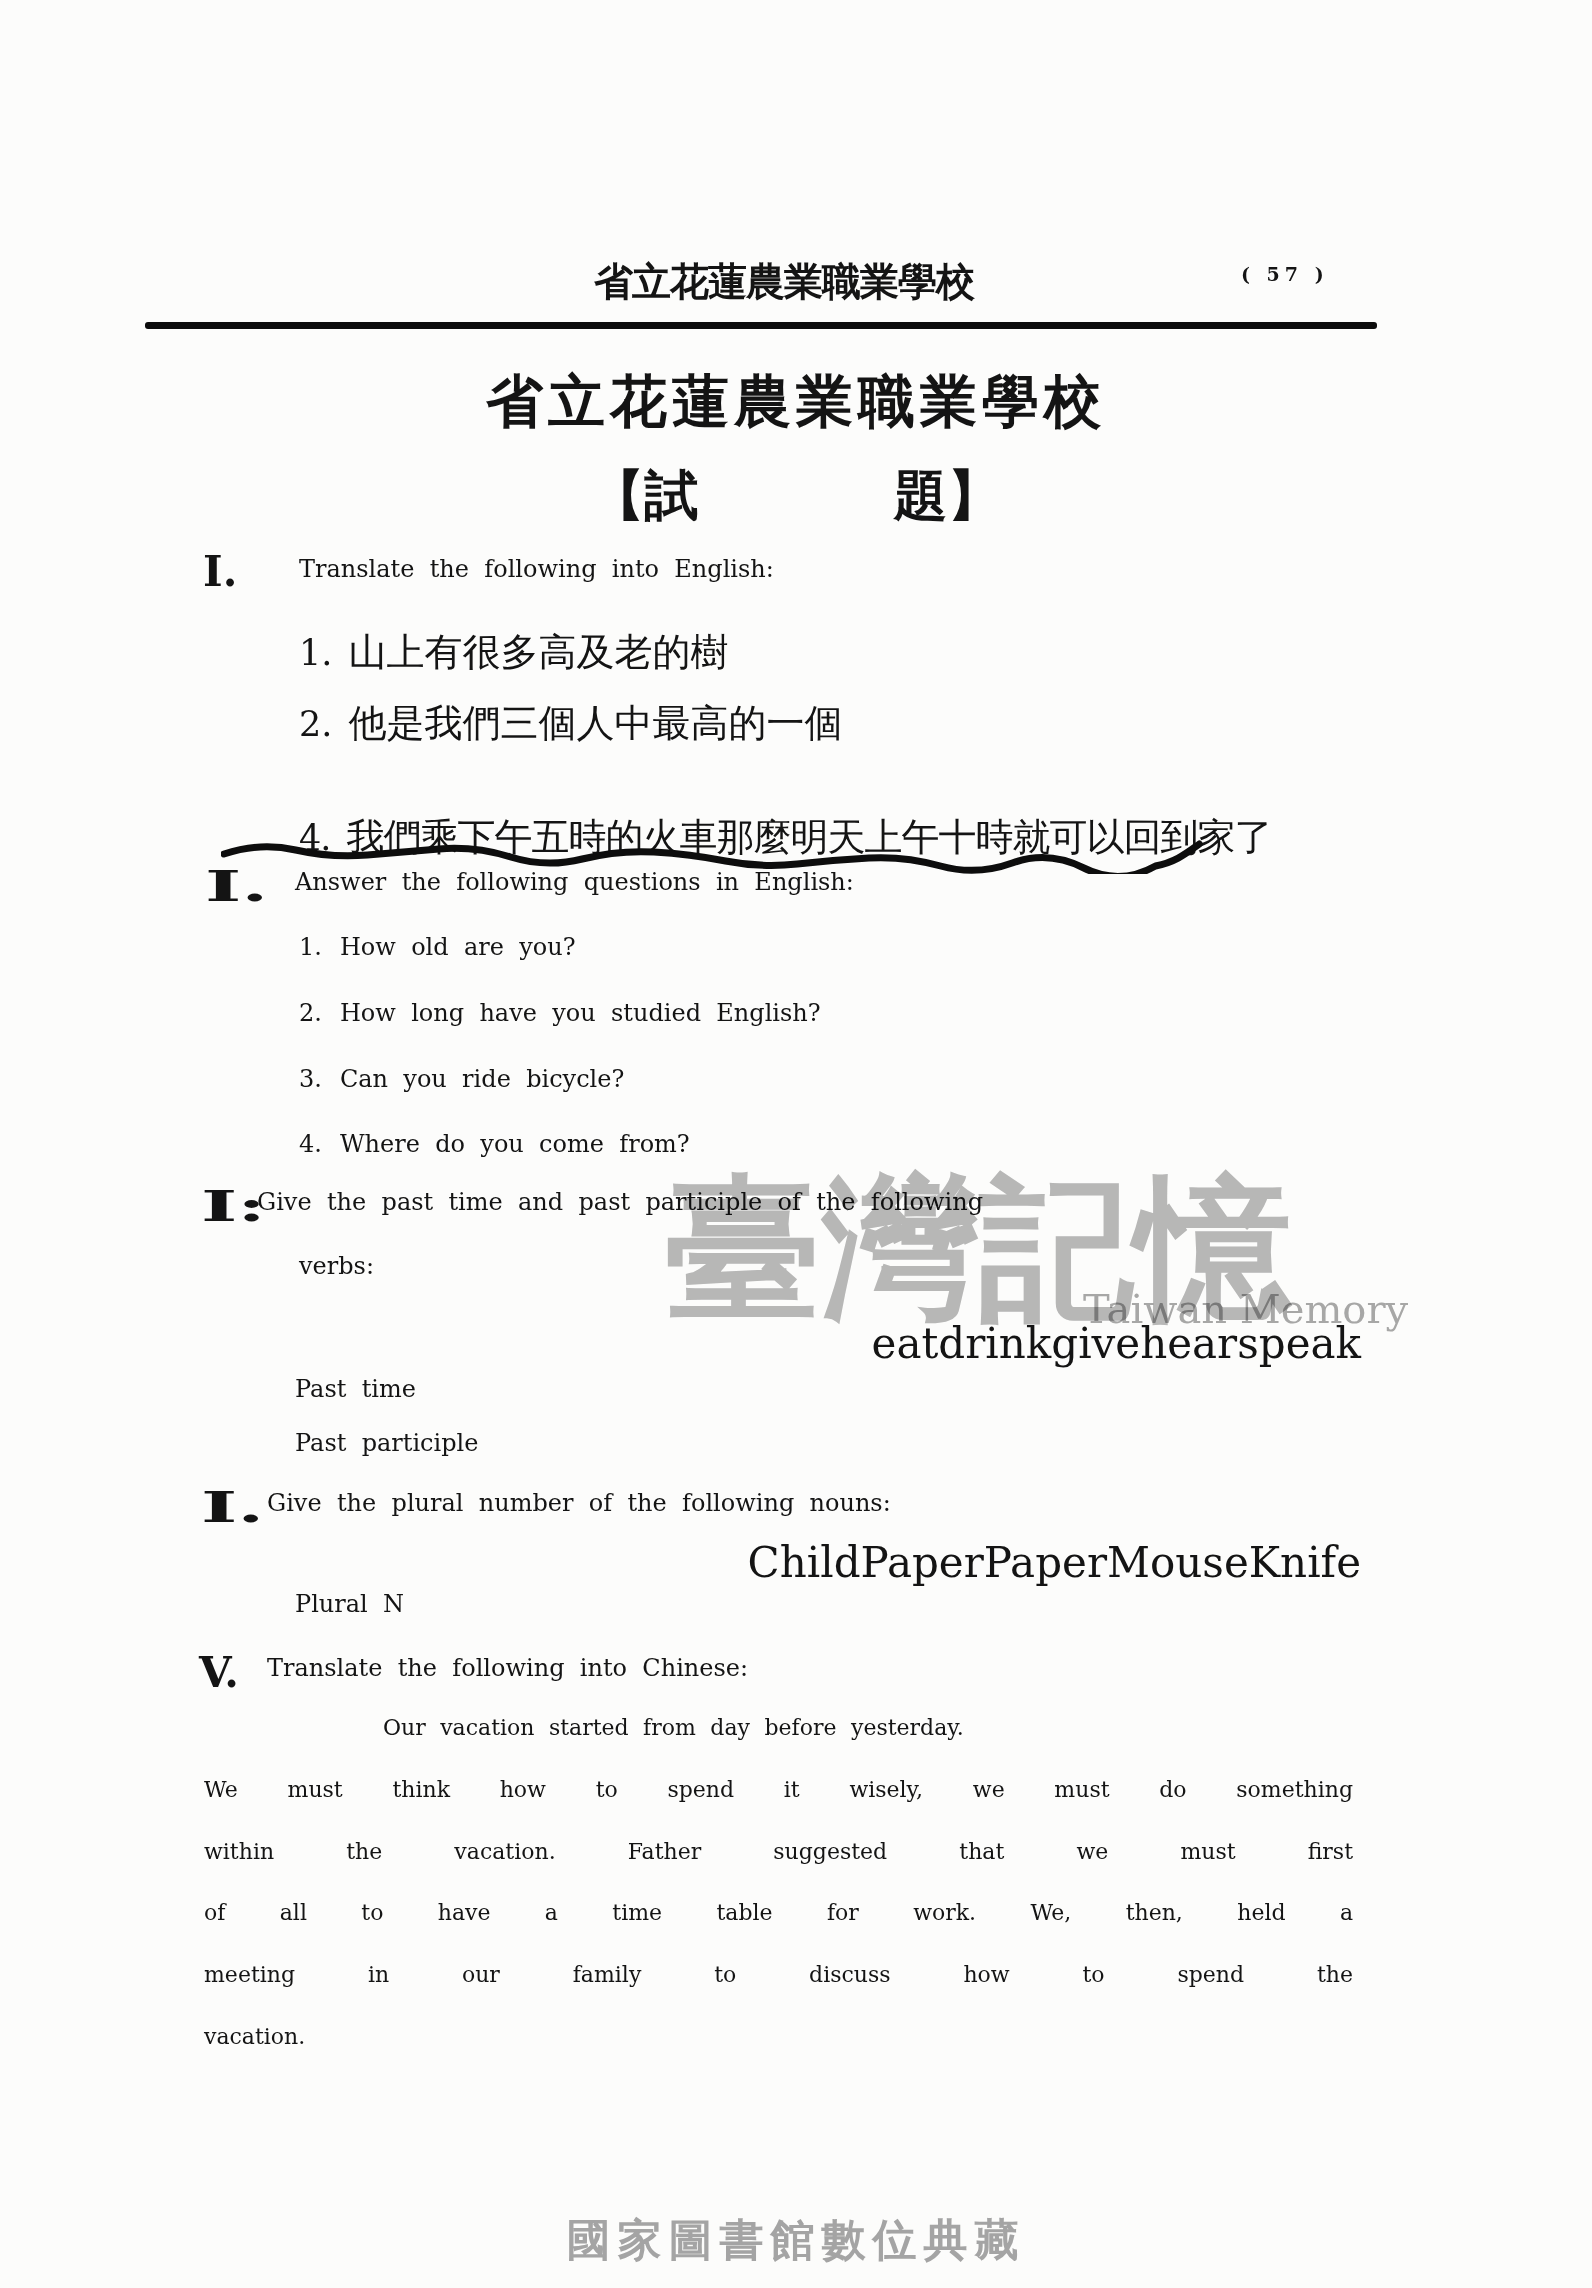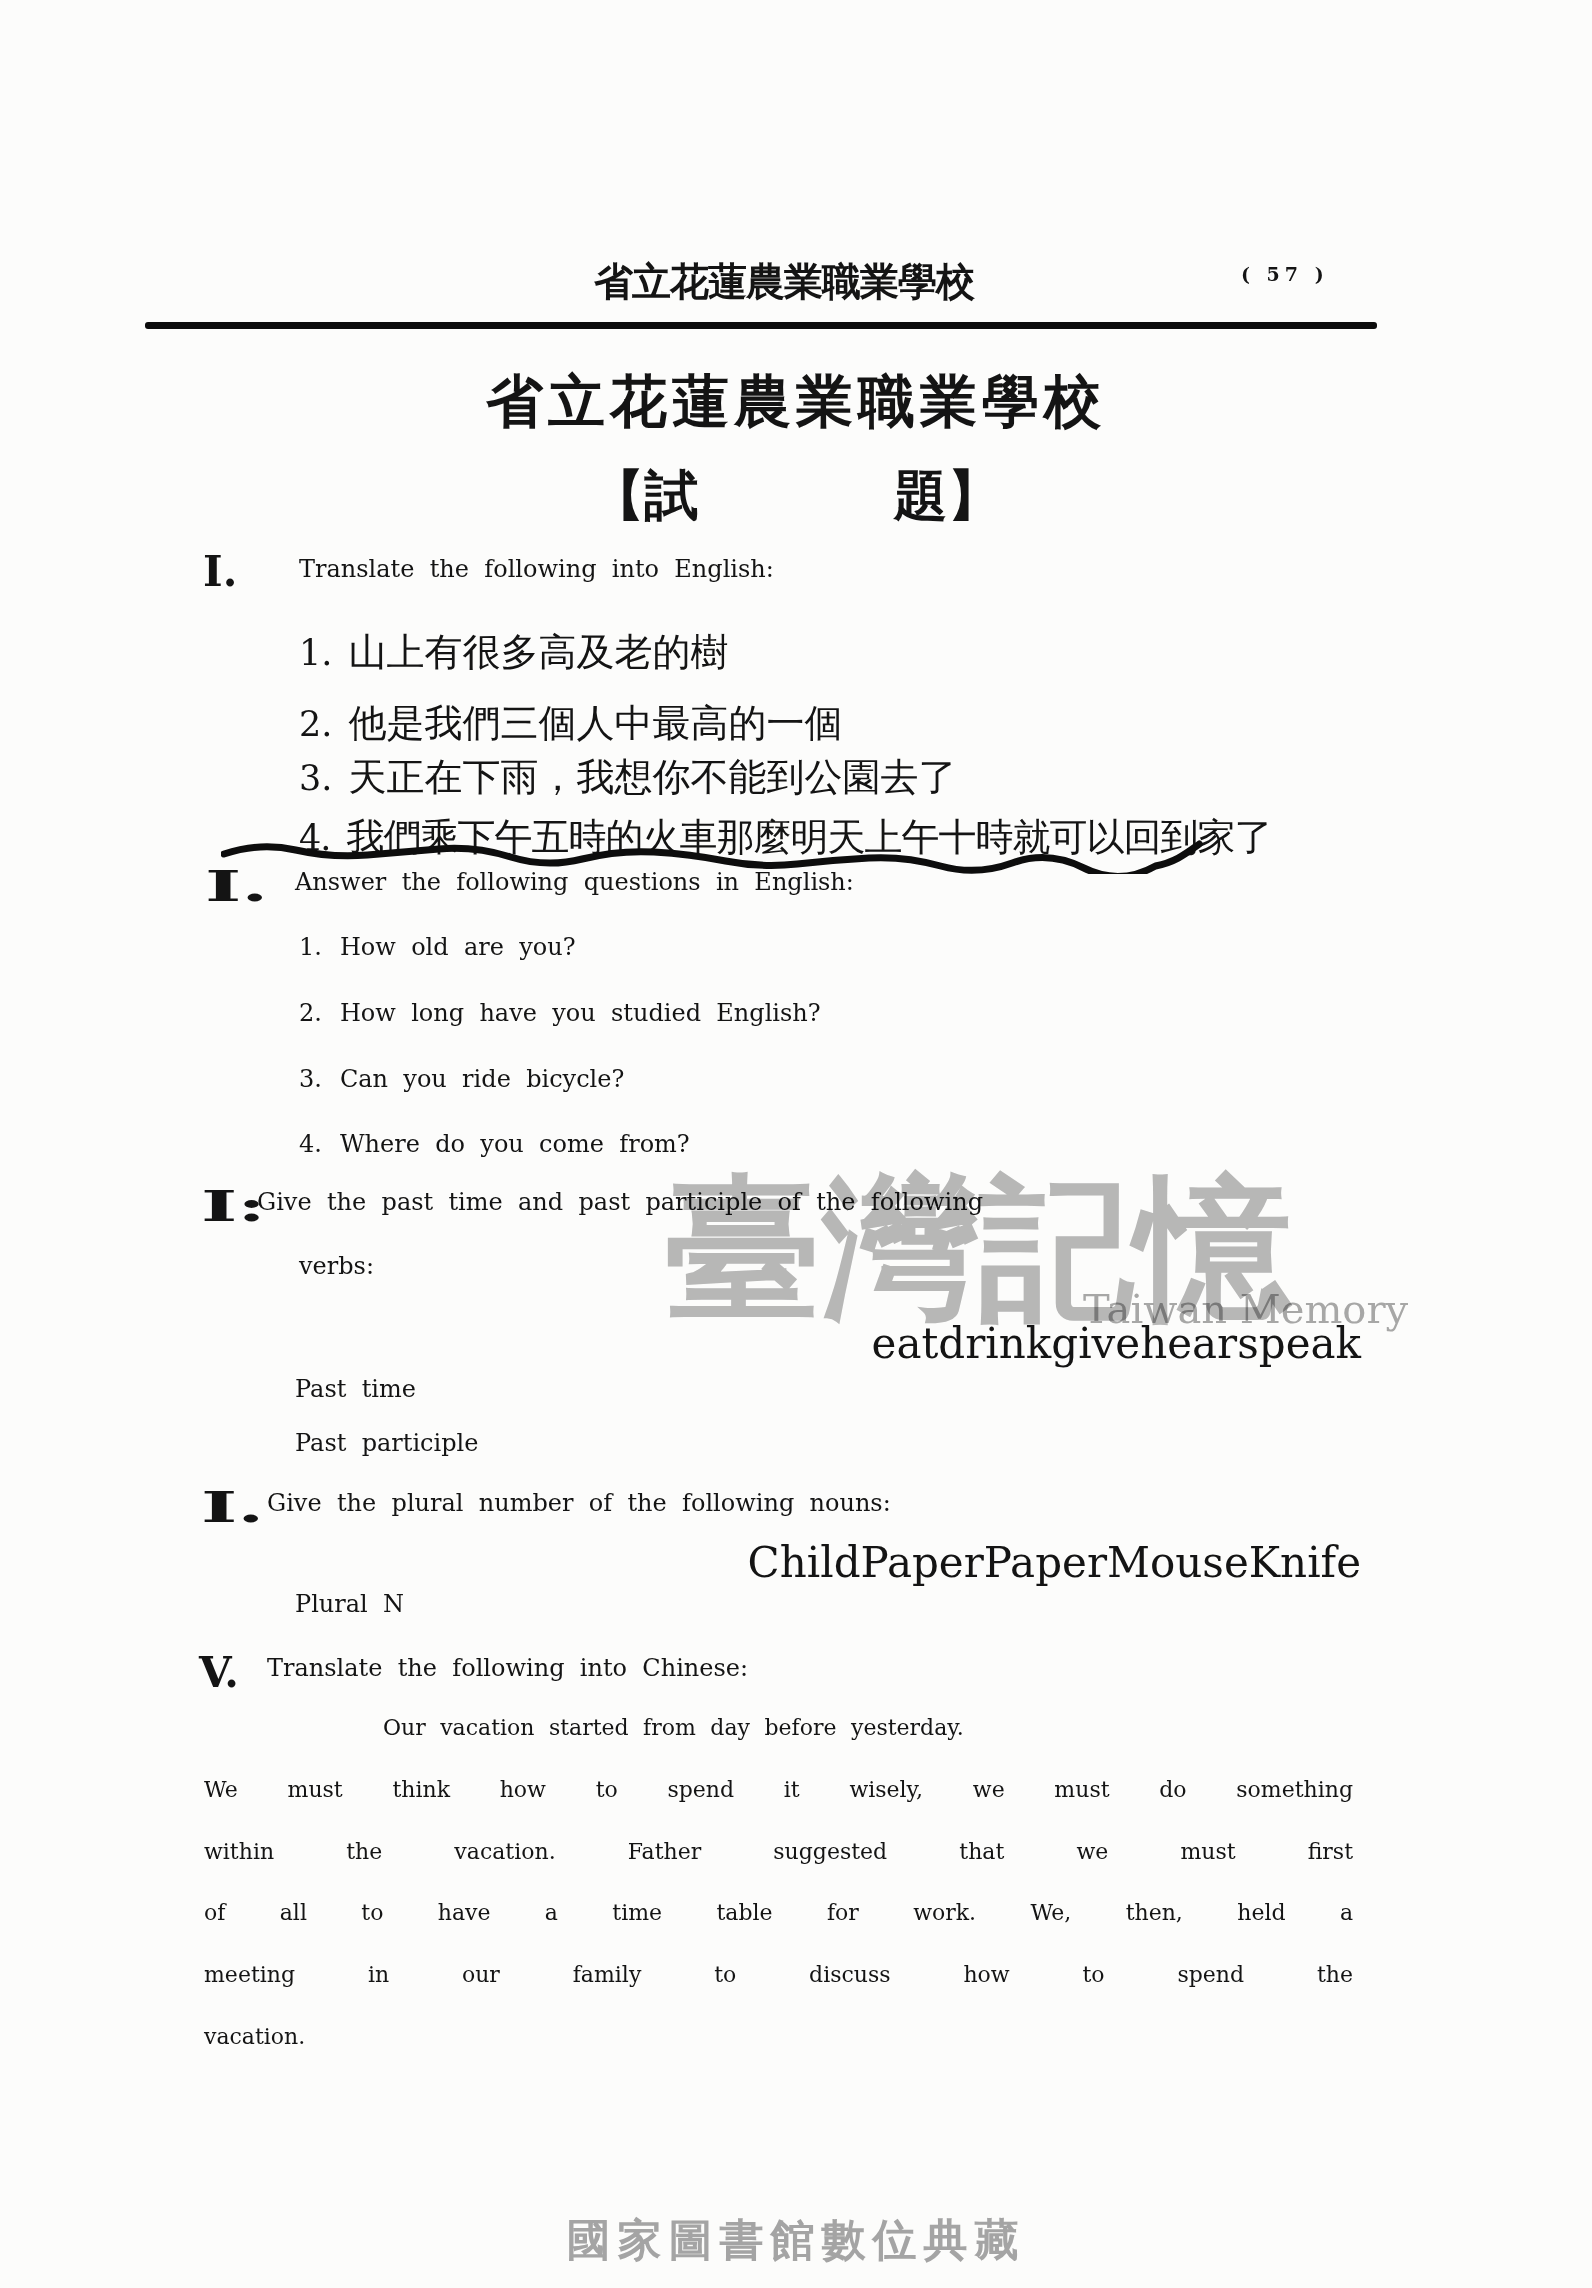--- a/index.html
+++ b/index.html
@@ -51,23 +51,20 @@
   </div>
 
   <div class="numeral" style="top:547px;left:203px">I.</div>
   <div class="en" style="top:555px;left:299px">Translate the following into English:</div>
 
   <div class="item" style="top:627px;left:299px">
     <span class="inum">1.</span><span>山上有很多高及老的樹</span>
   </div>
   <div class="item" style="top:698px;left:299px">
     <span class="inum">2.</span><span>他是我們三個人中最高的一個</span>
-  </div>
-  <div class="item" style="top:752px;left:299px">
-    <span class="inum">3.</span><span>天正在下雨，我想你不能到公園去了</span>
   </div>
   <div class="item" style="top:812px;left:299px;letter-spacing:-1px">
     <span class="inum">4.</span><span>我們乘下午五時的火車那麼明天上午十時就可以回到家了</span>
   </div>
 
   <svg class="wavy" style="top:838px;left:221px" width="1041" height="36" viewBox="0 0 1046 36" preserveAspectRatio="none">
     <path d="M3,16 q36,-12 72,-4 t72,5 t72,-6 t72,8 t72,2 t72,-7 t72,9 t72,3 t72,-6 t72,8 t72,-3 t72,5 t72,-2 c20,-4 30,-12 44,-22" fill="none" stroke="#0d0d0d" stroke-width="7" stroke-linecap="round"></path>
   </svg>
 
   <div class="numeral block" style="top:862px;left:205px">I.</div>

